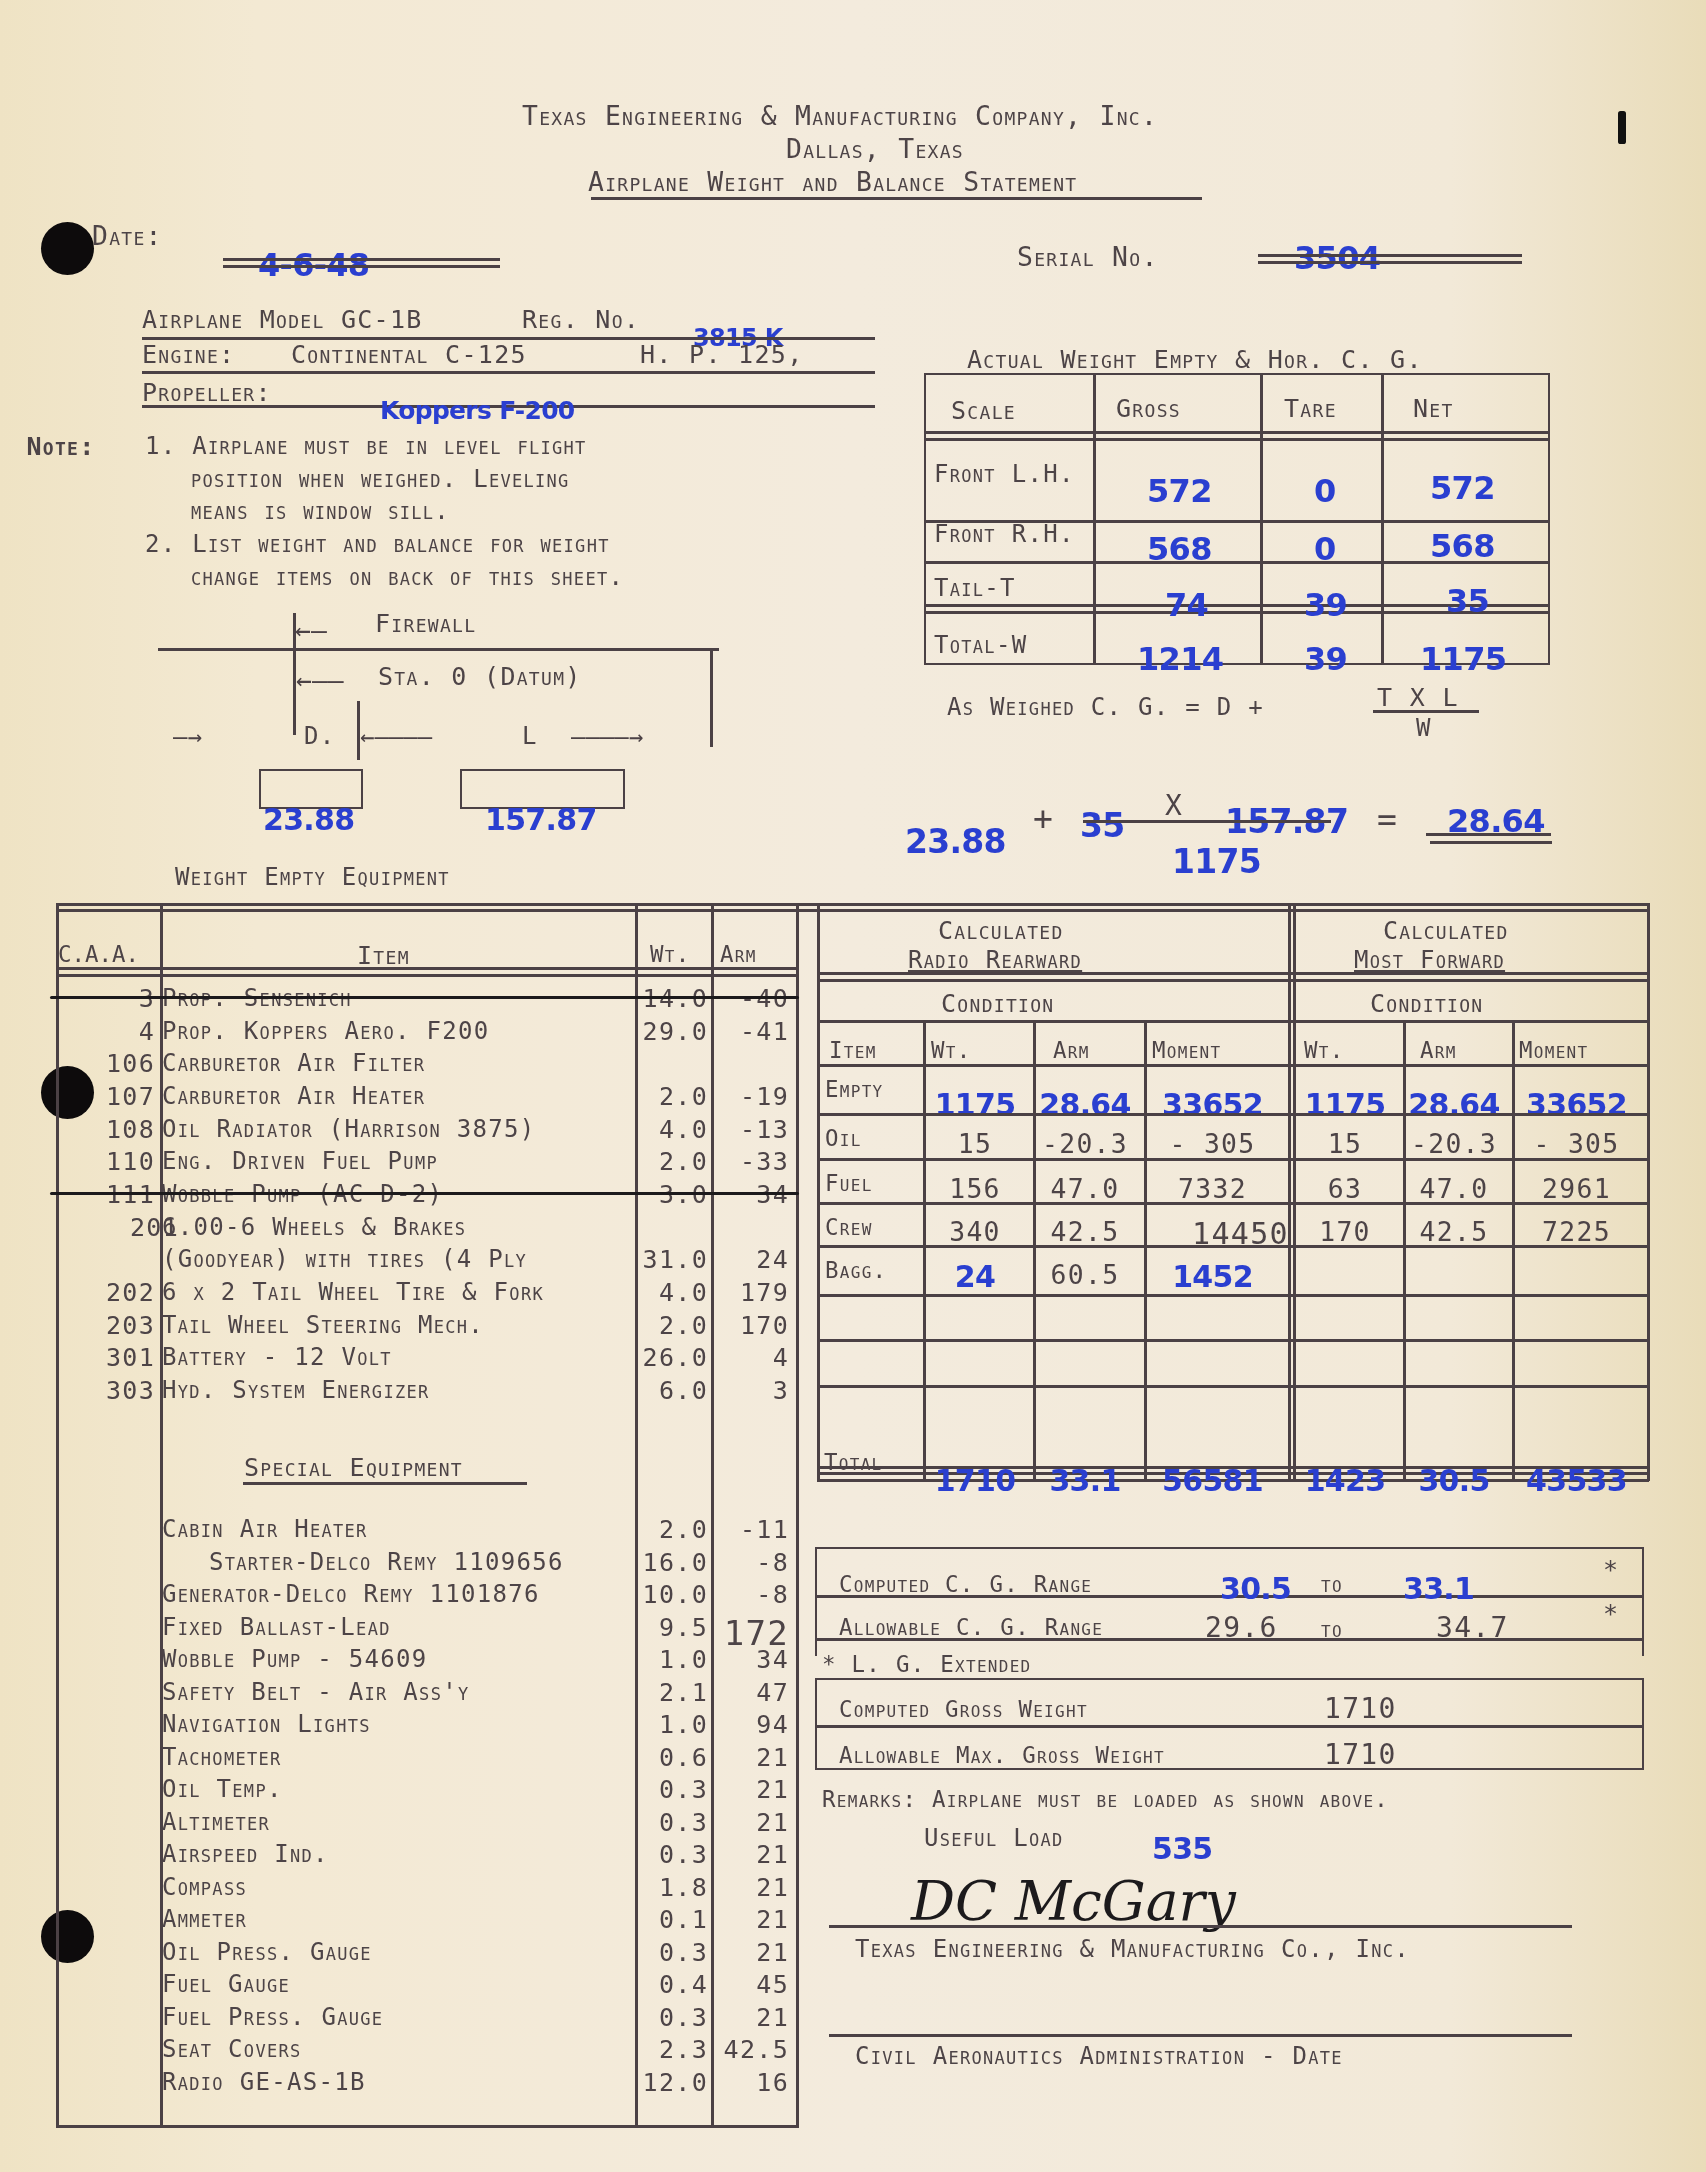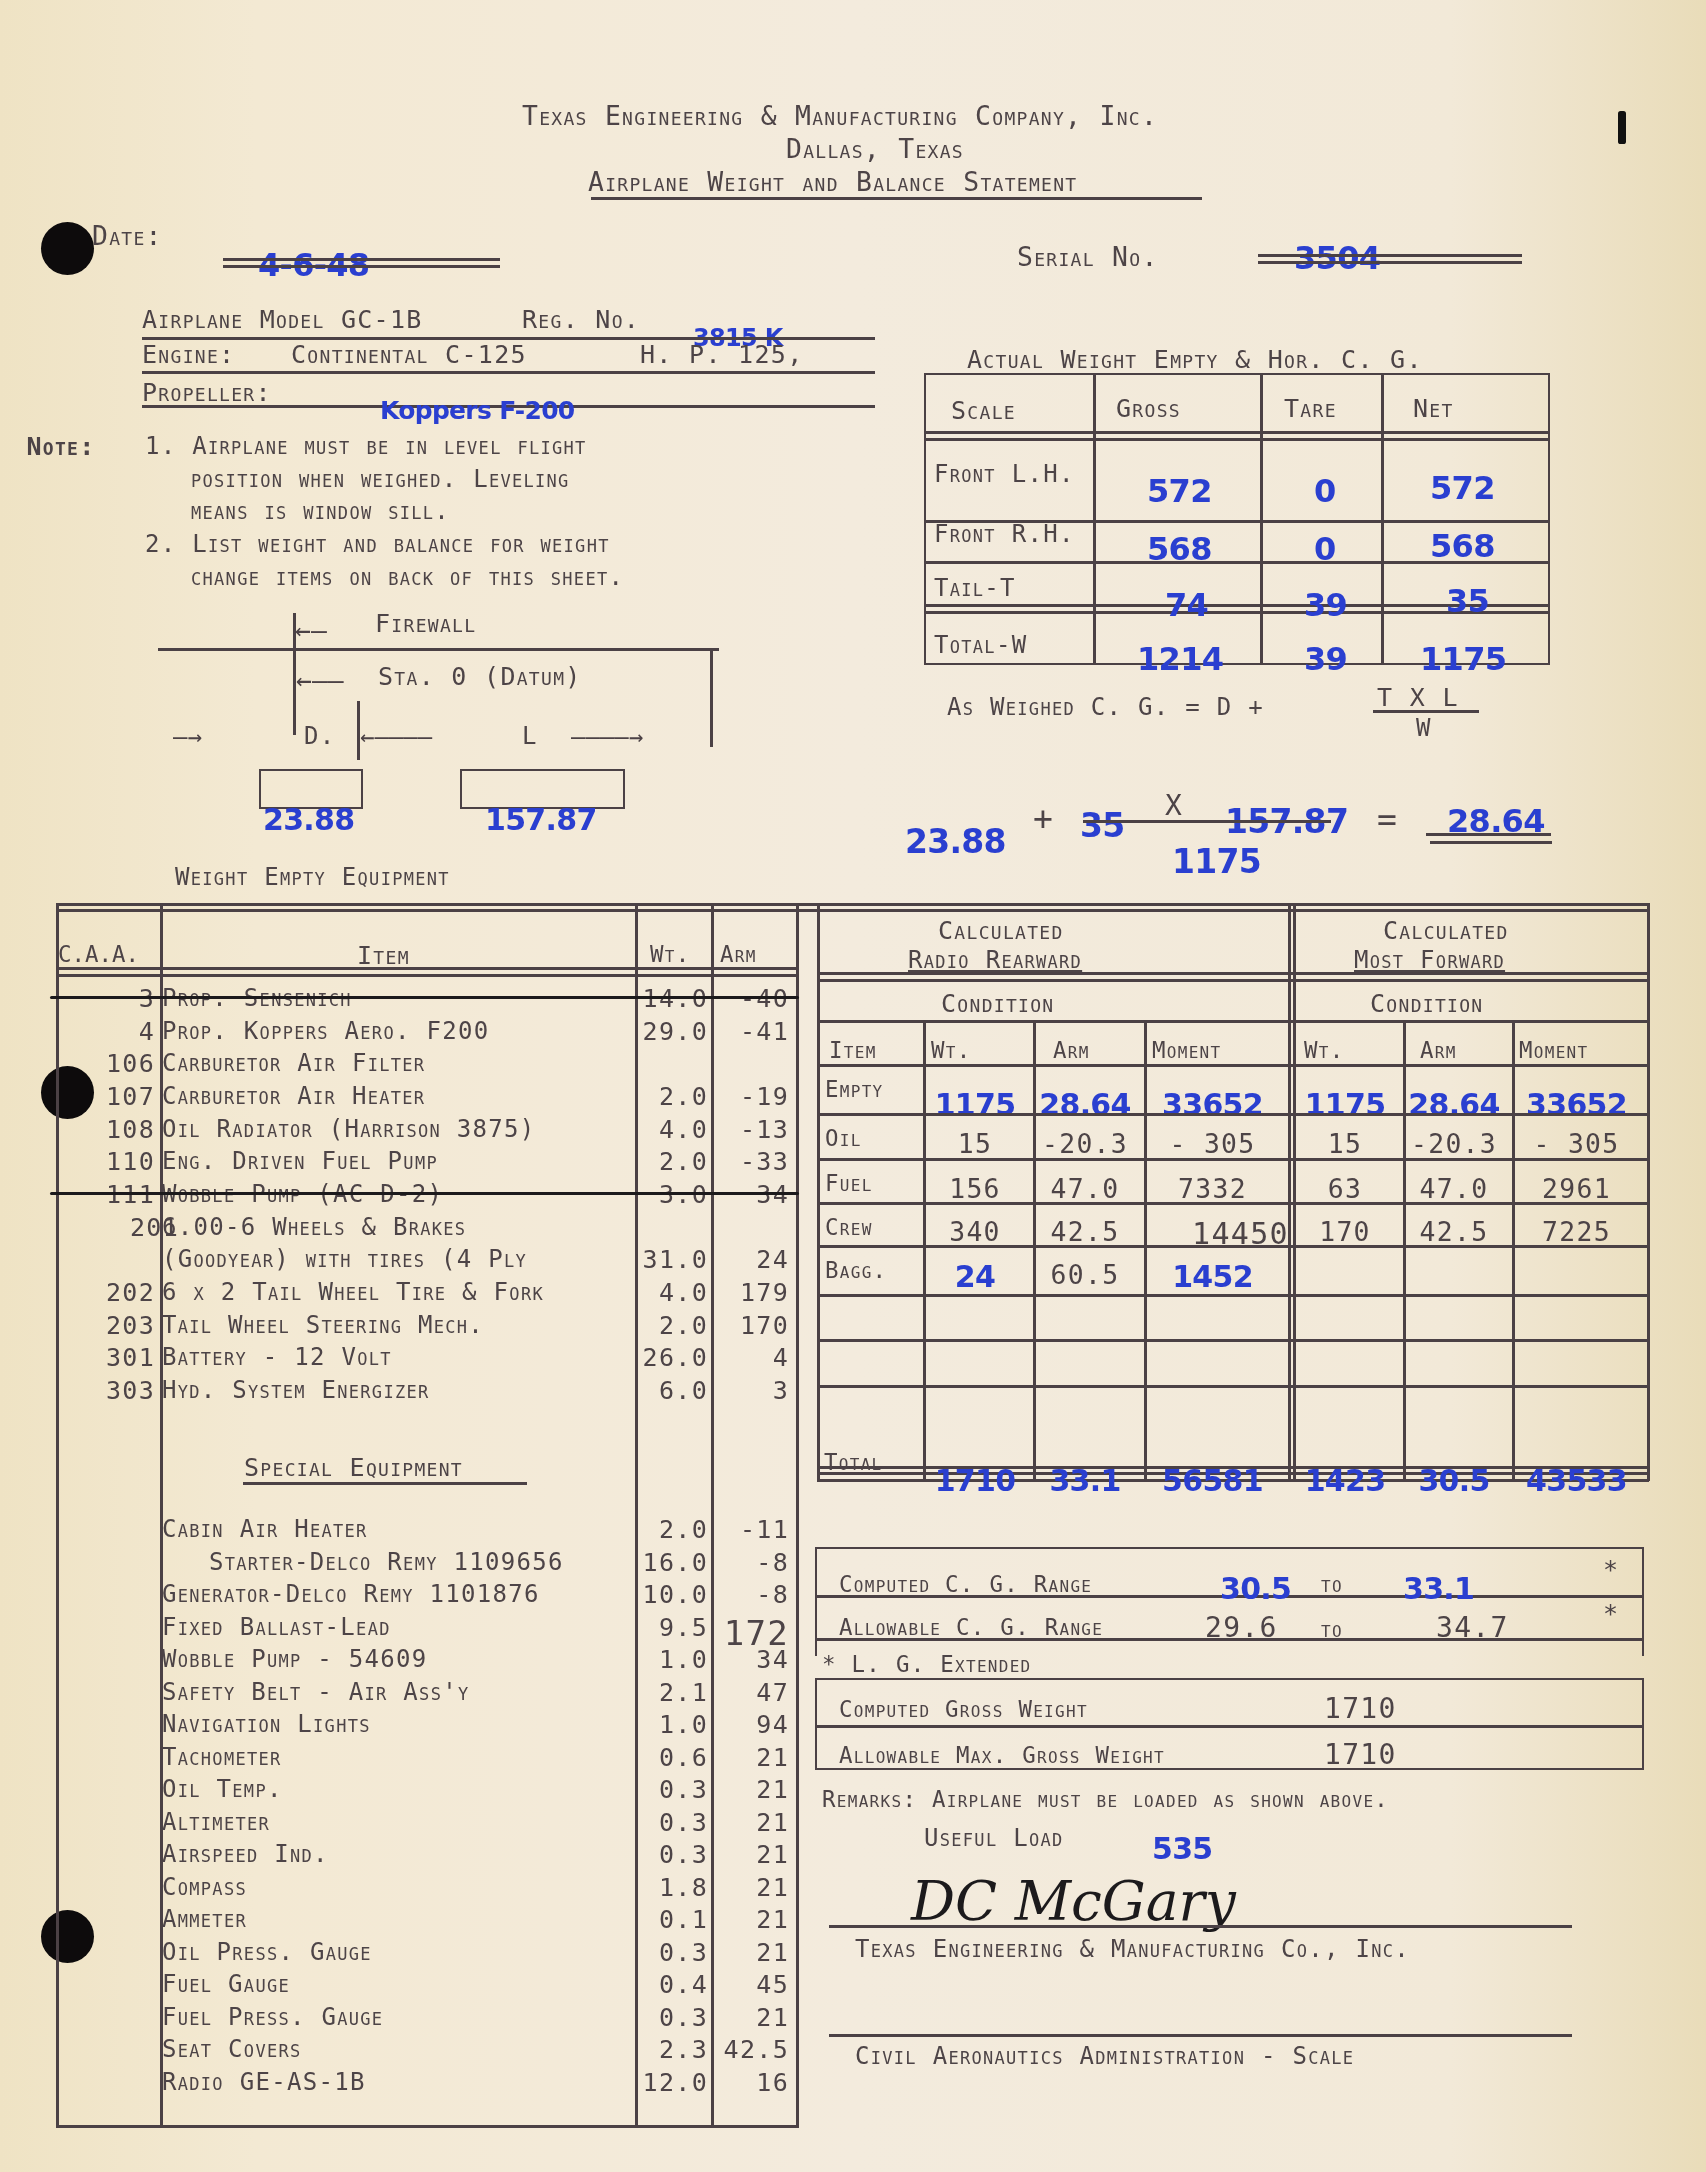--- a/index.html
+++ b/index.html
@@ -421,15 +421,15 @@
   <div class="cell ty" style="left:822px;top:1786px;font-size:22.4px;">Remarks: Airplane must be loaded as shown above.</div>
   <div class="cell ty" style="left:924px;top:1824px;font-size:24px;">Useful Load</div>
   <div class="cell ink" style="left:1152px;top:1831px;font-size:30px;">535</div>
 </div>
 
 <div>
   <div class="abs sig" style="left:911px;top:1869px;font-size:55px;">DC McGary</div>
   <div class="line" style="left:829px;top:1925px;width:743px;height:2.6px;"></div>
   <div class="cell ty" style="left:855px;top:1935px;font-size:24px;">Texas Engineering &amp; Manufacturing Co., Inc.</div>
   <div class="line" style="left:829px;top:2034px;width:743px;height:2.6px;"></div>
-  <div class="cell ty" style="left:855px;top:2042px;font-size:24px;">Civil Aeronautics Administration - Scale</div>
+  <div class="cell ty" style="left:855px;top:2042px;font-size:24px;">Civil Aeronautics Administration - Date</div>
 </div>
 
 
 </body></html>

